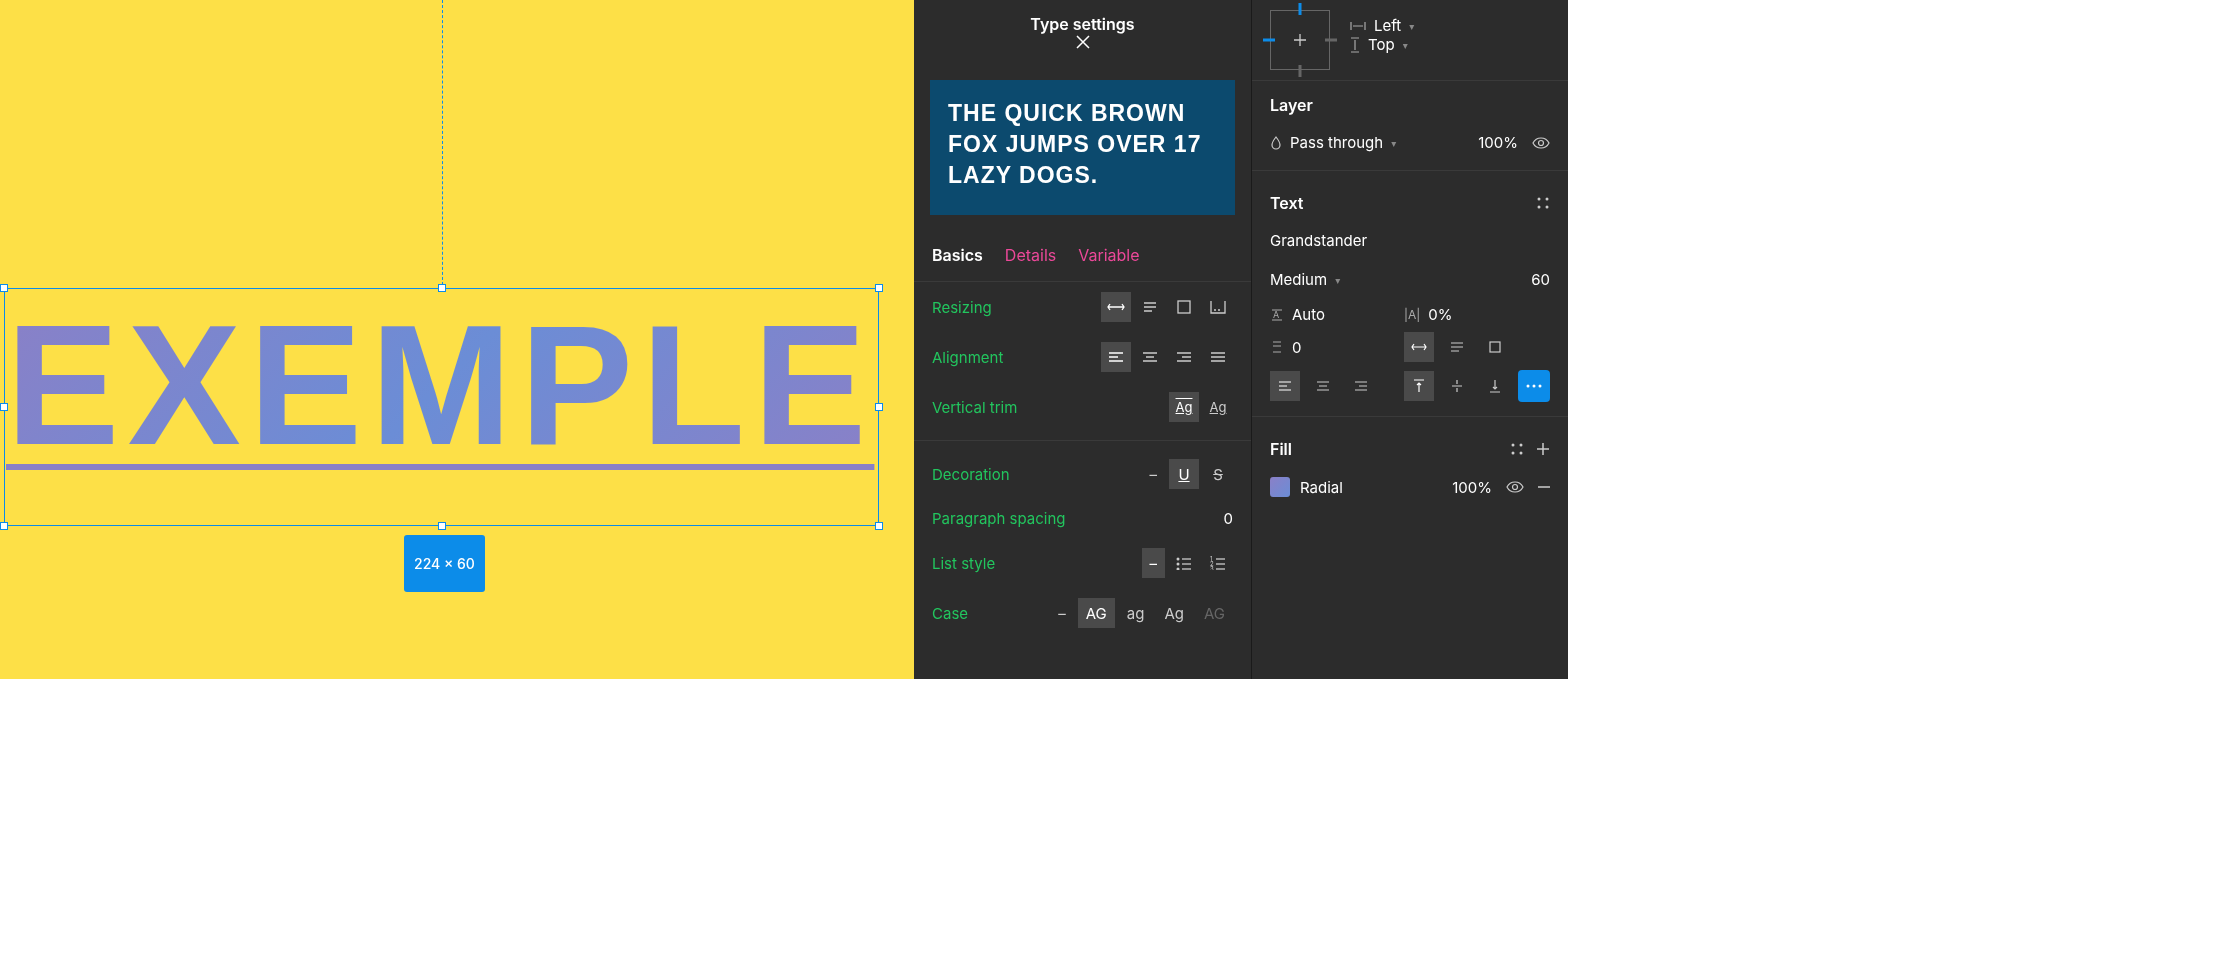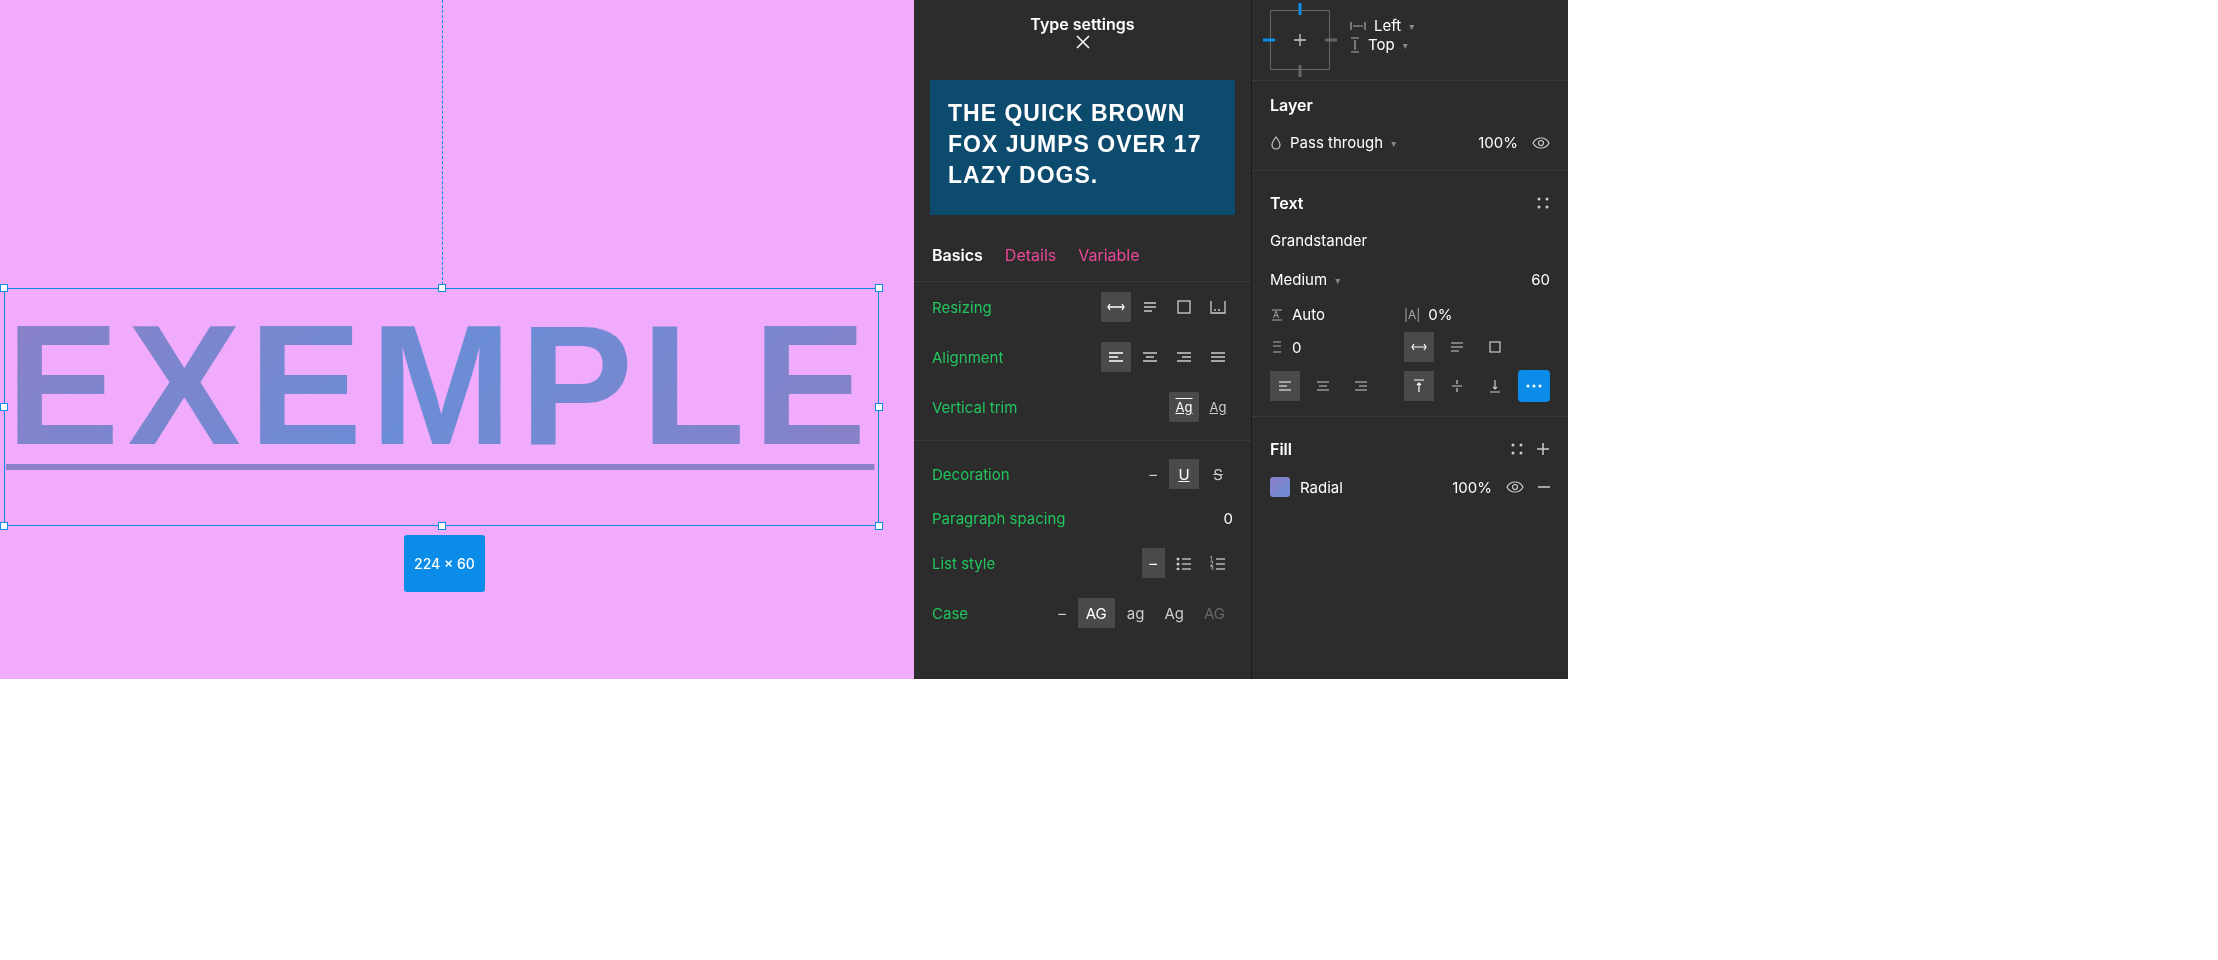--- a/index.html
+++ b/index.html
@@ -1,17 +1,17 @@
 <!DOCTYPE html>
 <html><head>
 <meta charset="utf-8">
 <style>
 * { margin: 0; padding: 0; box-sizing: border-box; font-family: Inter, -apple-system, sans-serif; }
 body { background: #fff; display: flex; height: 679px; width: 1568px; overflow: hidden; }
-.canvas { flex: 1; position: relative; background: #f0abfc; }
+.canvas { flex: 1; position: relative; background: #fde047; }
 .guide-v { position: absolute; left: 442px; top: 0; height: 290px; border-left: 1px dashed #0c8ce9; }
 .selection-box { position: absolute; left: 4px; top: 288px; width: 875px; height: 238px; border: 1.5px solid #0c8ce9; }
 .handle { position: absolute; width: 8px; height: 8px; background: #fff; border: 1.5px solid #0c8ce9; }
 .h-tl{top:-5px;left:-5px}.h-tr{top:-5px;right:-5px}.h-bl{bottom:-5px;left:-5px}.h-br{bottom:-5px;right:-5px}
 .h-ml{top:50%;left:-5px;transform:translateY(-50%)}.h-mr{top:50%;right:-5px;transform:translateY(-50%)}
 .h-tm{top:-5px;left:50%;transform:translateX(-50%)}.h-bm{bottom:-5px;left:50%;transform:translateX(-50%)}
 .canvas-text { position: absolute; left: 6px; top: 300px; font-size: 170px; font-weight: 700; font-family: 'Arial Black', sans-serif; letter-spacing: 8px; background: linear-gradient(135deg,#8a80c7 0%,#6b8dd6 50%,#8a80c7 100%); -webkit-background-clip: text; background-clip: text; color: transparent; text-decoration: underline; text-decoration-color: #8a80c7; text-decoration-thickness: 6px; text-underline-offset: 20px; line-height: 1; }
 .dims-badge { position: absolute; left: 404px; top: 535px; background: #0c8ce9; color: #fff; padding: 20px 10px; border-radius: 3px; font-size: 14px; font-weight: 500; }
 .panel { background: #2c2c2c; color: #fff; display: flex; flex-direction: column; font-size: 15px; }
 .panel-type { width: 338px; border-right: 1px solid #1a1a1a; }

